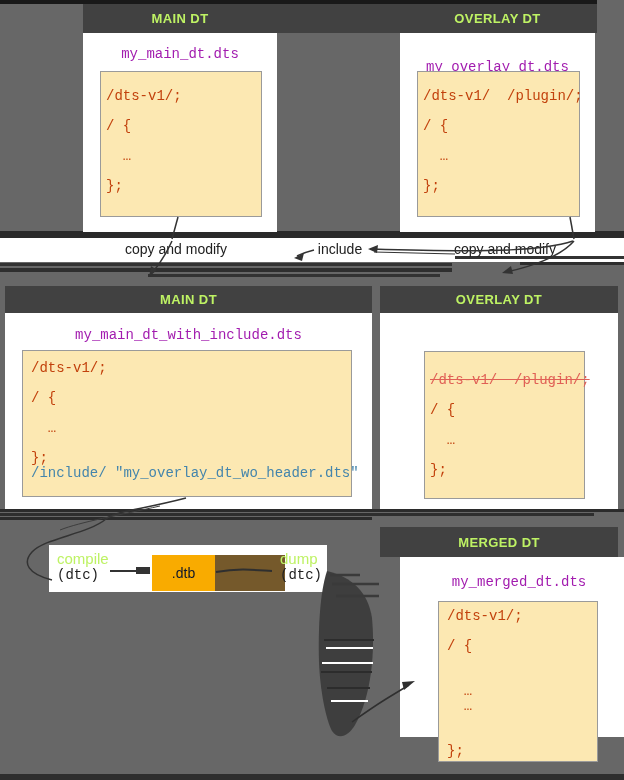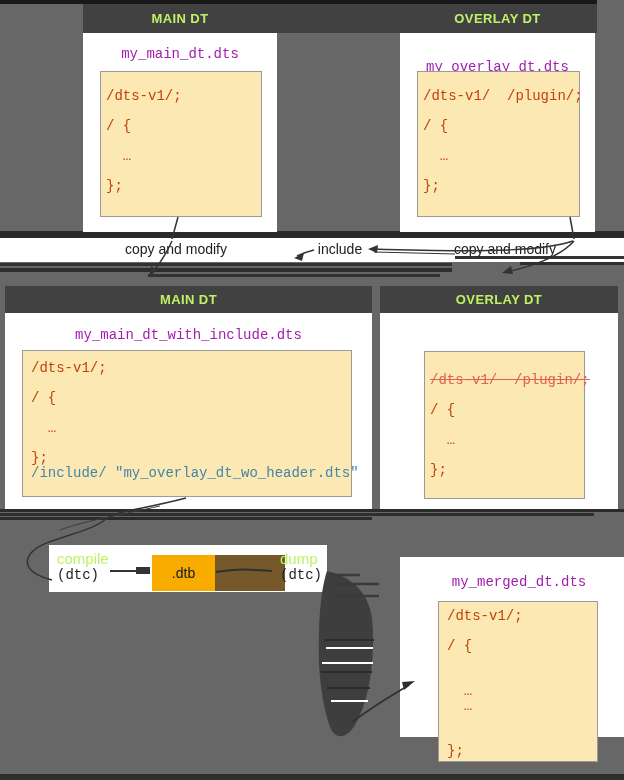--- a/index.html
+++ b/index.html
@@ -112,20 +112,21 @@
     <div class="tool-label">compile</div>
     <div class="tool-mono">(dtc)</div>
   </div>
   <div class="abs dtb-box" style="left:152px;top:555px;width:63px;height:36px;">.dtb</div>
   <div class="abs brown-box" style="left:215px;top:555px;width:70px;height:36px;"></div>
   <div class="abs" style="left:280px;top:550px;">
     <div class="tool-label">dump</div>
     <div class="tool-mono">(dtc)</div>
   </div>
 
+  <div class="abs hdr-band hdr-label" style="left:380px;top:527px;width:238px;height:30px;">MERGED DT</div>
   <div class="abs body" style="left:400px;top:557px;width:238px;height:180px;">
     <div class="fname abs" style="left:0;top:17px;">my_merged_dt.dts</div>
     <div class="codebox abs" style="left:38px;top:44px;width:160px;height:161px;padding:7px 0 0 8px;">
         <div class="cl">/dts-v1/;</div>
         <div class="cl">&nbsp;</div>
         <div class="cl">/ {</div>
         <div class="cl">&nbsp;</div>
         <div class="cl">&nbsp;</div>
         <div class="cl">  …</div>
         <div class="cl">  …</div>

